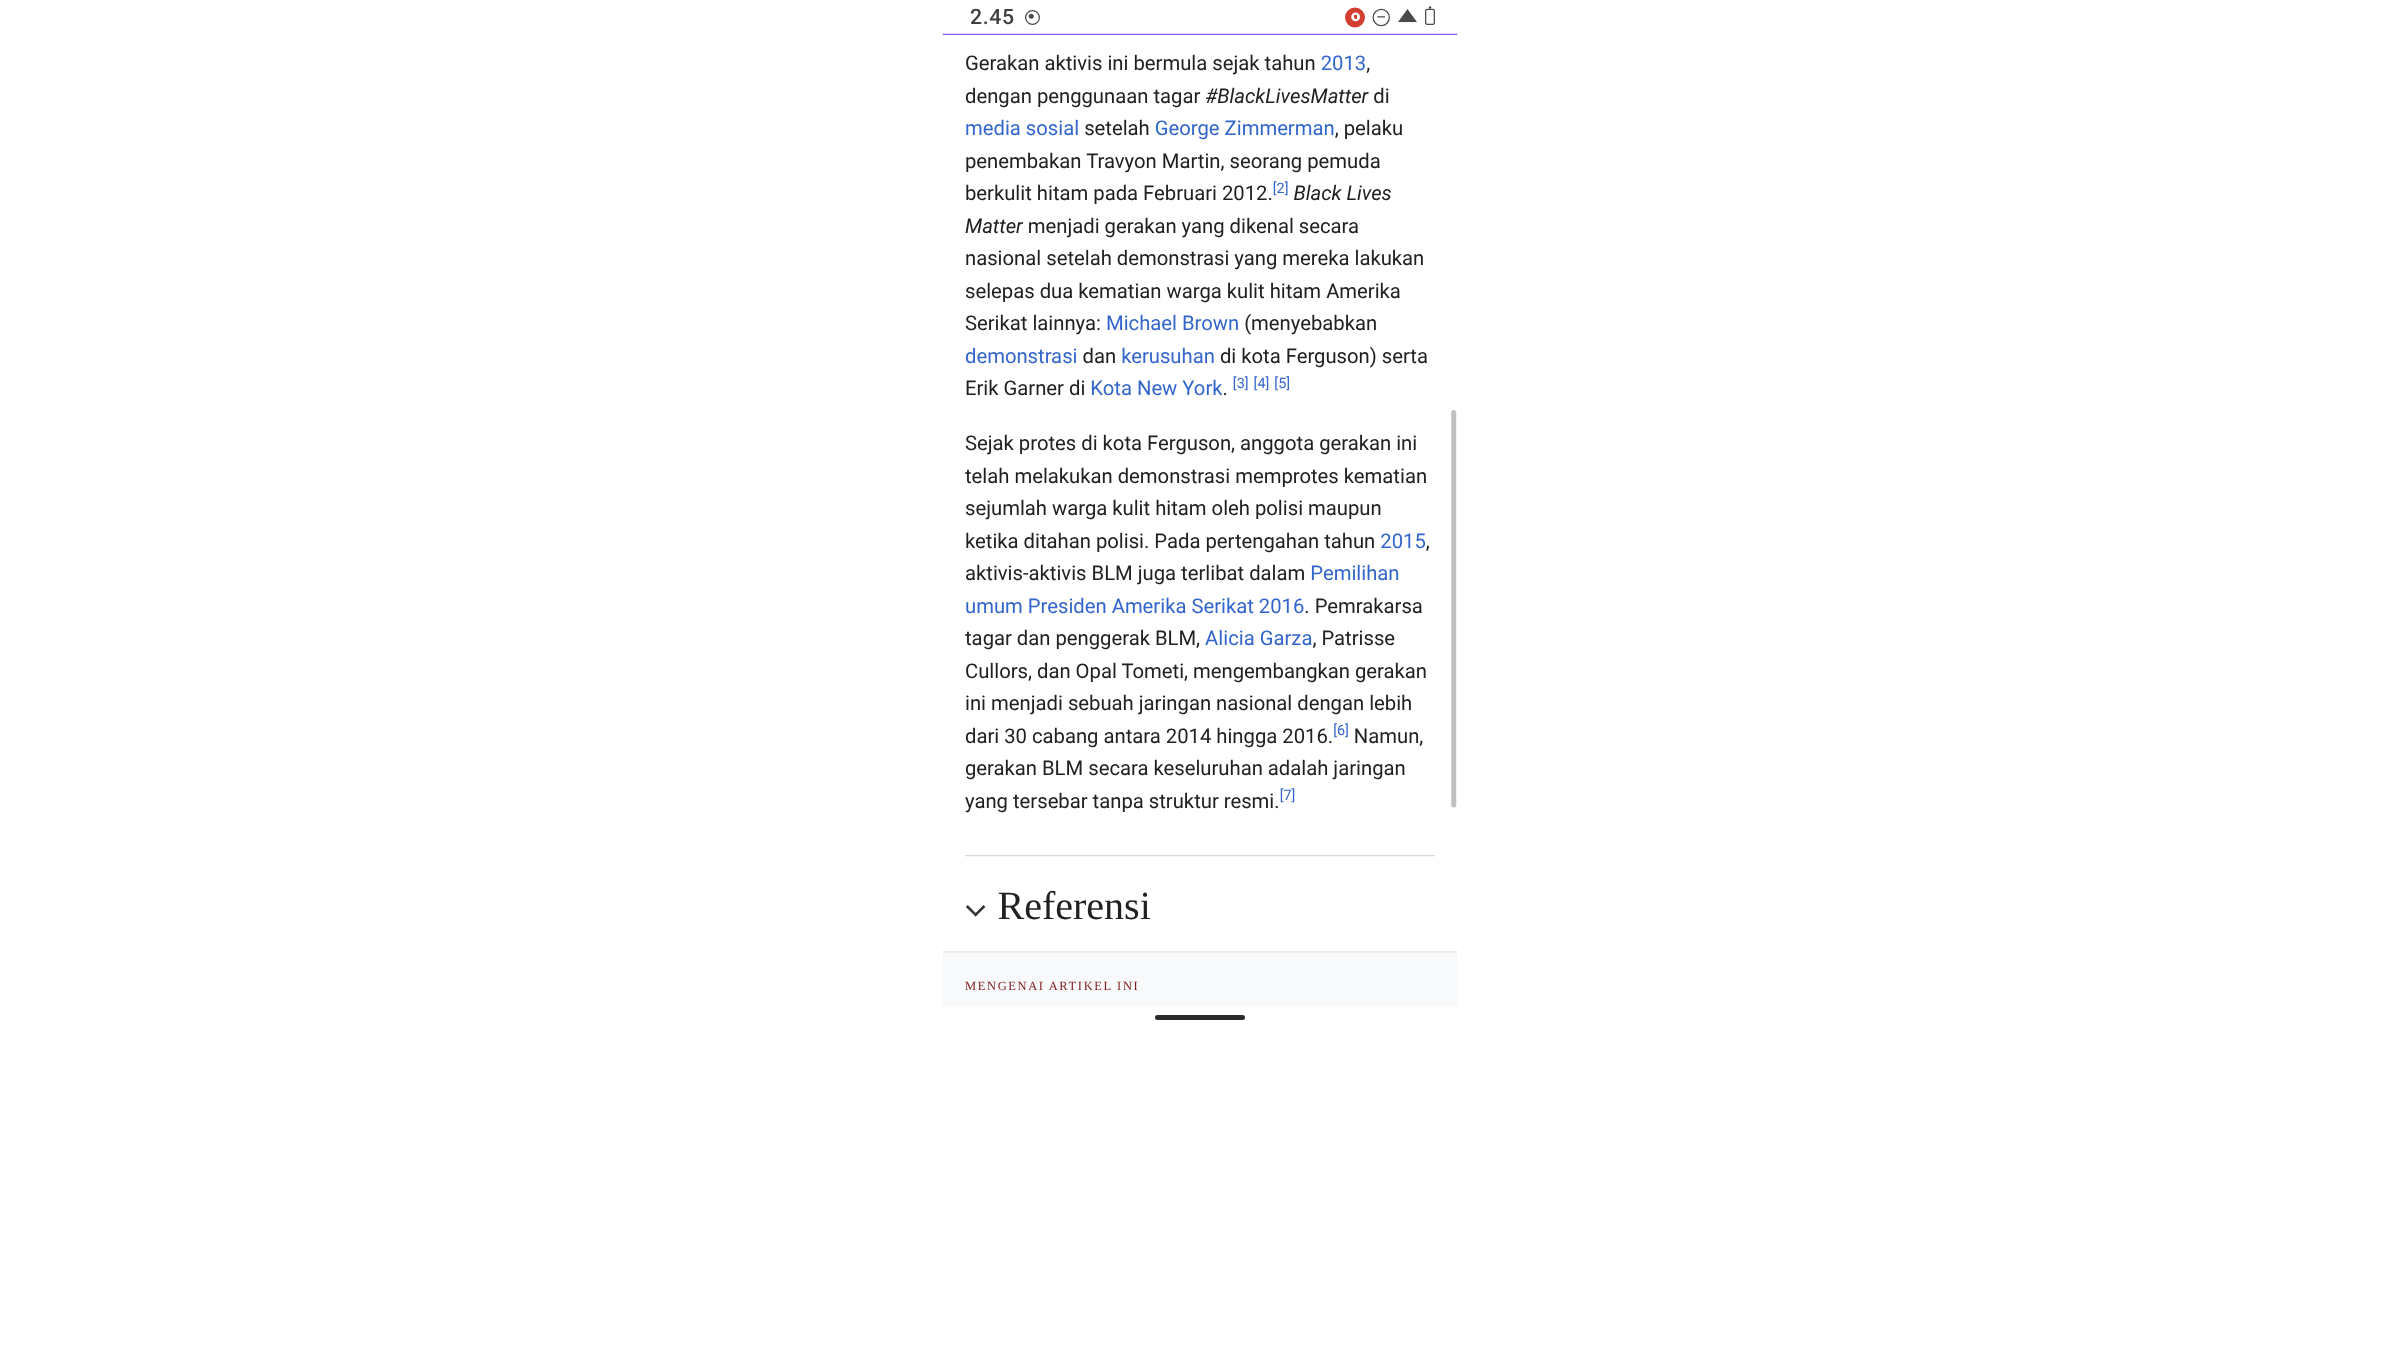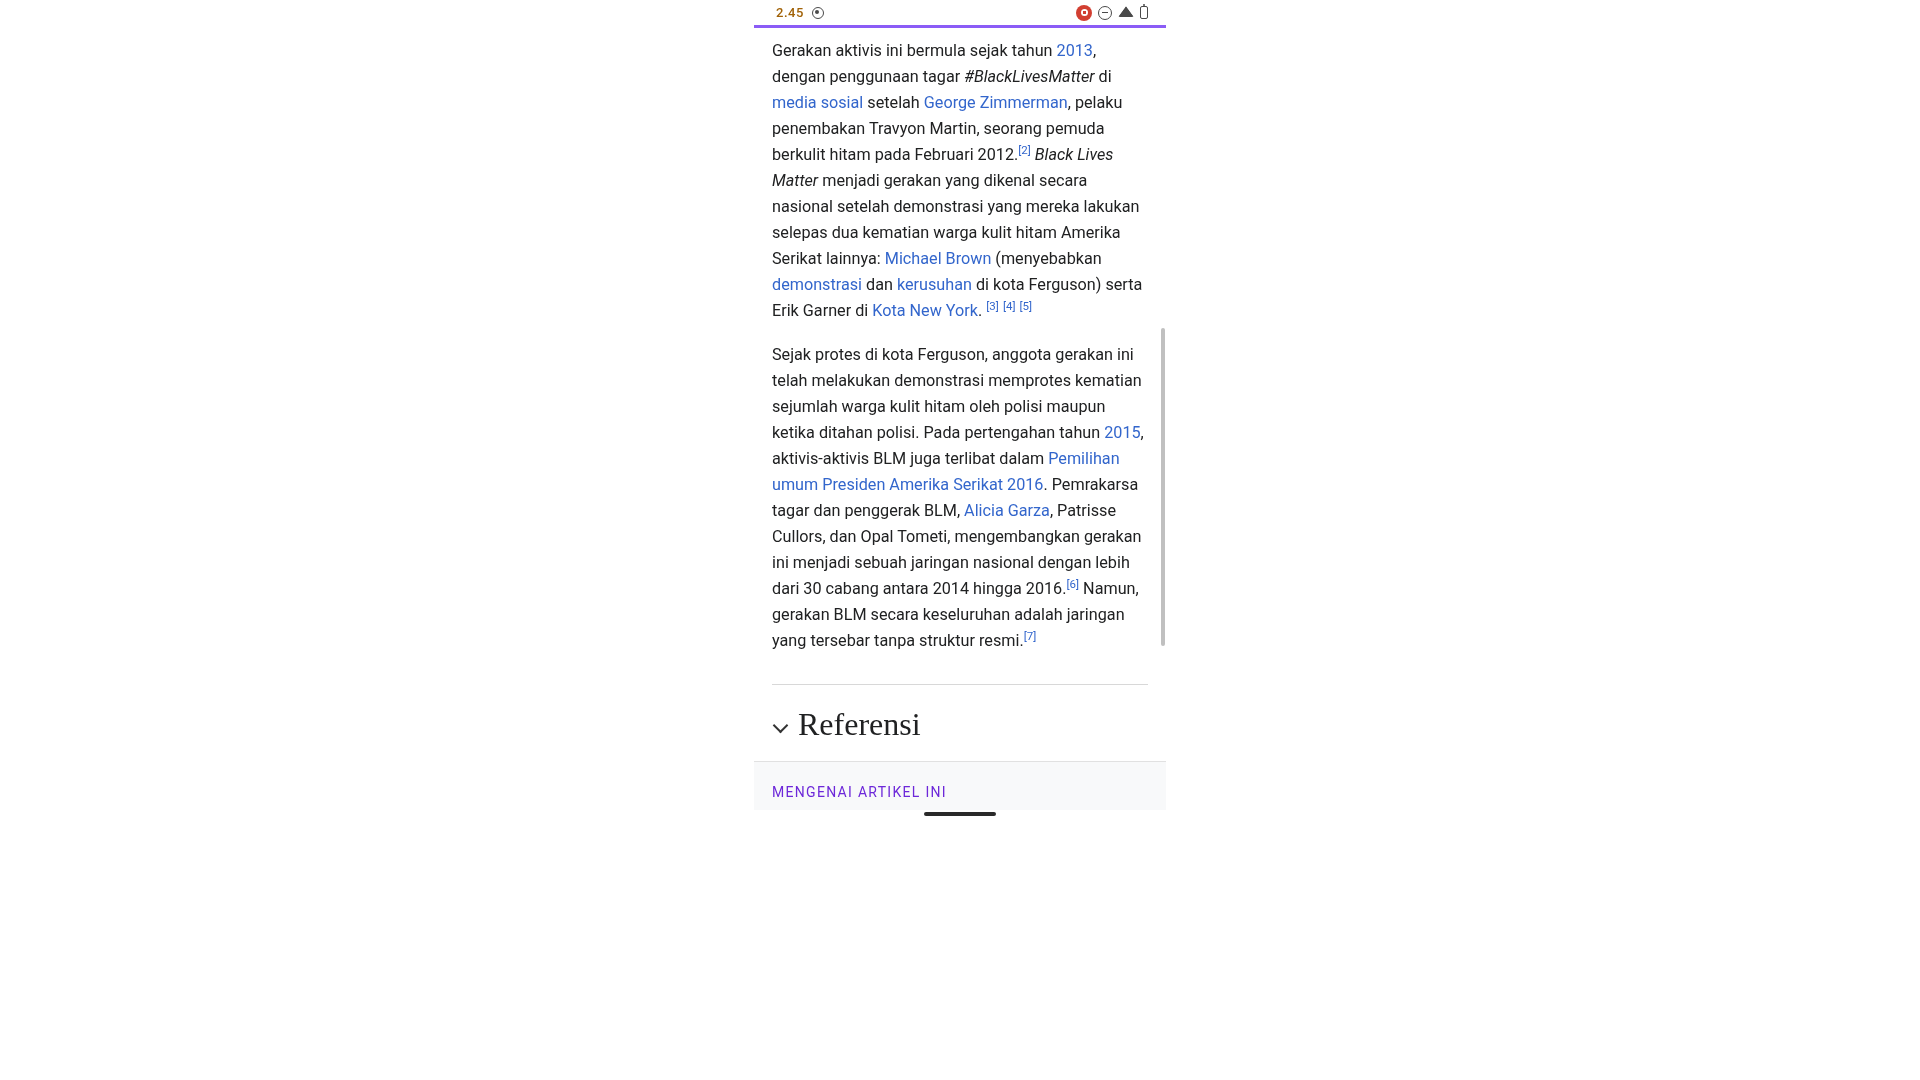--- a/index.html
+++ b/index.html
@@ -18,23 +18,23 @@
     background: #ffffff;
     position: relative;
     overflow: hidden;
   }
   .status-bar {
     height: 28px;
     display: flex;
     align-items: center;
     justify-content: space-between;
     padding: 0 18px 0 22px;
-    font-size: 13px;
-    color: #a16207;
-    border-bottom: 3px solid #8b5cf6;
+    font-size: 17px;
+    color: #404040;
+    border-bottom: 1px solid #8b5cf6;
   }
   .status-left { display: flex; align-items: center; gap: 8px; }
   .status-left .time { font-weight: 500; letter-spacing: 0.5px; }
   .status-left .circle-icon {
     width: 12px; height: 12px; border: 1.5px solid #4a4a4a; border-radius: 50%;
     position: relative; display: inline-block;
   }
   .status-left .circle-icon::after {
     content: ""; position: absolute; top: 2.5px; left: 2.5px;
     width: 4px; height: 4px; background: #4a4a4a; border-radius: 50%;
@@ -103,22 +103,23 @@
   .section-title {
     font-family: Georgia, "Times New Roman", serif;
     font-size: 32px; color: #202122;
   }
   .about-block {
     border-top: 1px solid #e1e1e1;
     background: #f8f9fa;
     padding: 22px 18px 10px 18px;
   }
   .about-label {
-    color: #6d28d9; font-size: 14px; letter-spacing: 1.3px;
+    color: #7f1d1d; font-size: 10px; letter-spacing: 1.3px;
     text-transform: uppercase;
+    font-family: Liberation Serif, serif;
   }
   .nav-handle {
     position: absolute; bottom: 4px; left: 50%; transform: translateX(-50%);
     width: 72px; height: 4px; background: #2a2a2a; border-radius: 3px;
   }
   .scroll-ind {
     position: absolute; right: 1px; top: 300px; width: 4px; height: 318px;
     background: #c0c0c0; border-radius: 2px;
   }
 </style>

